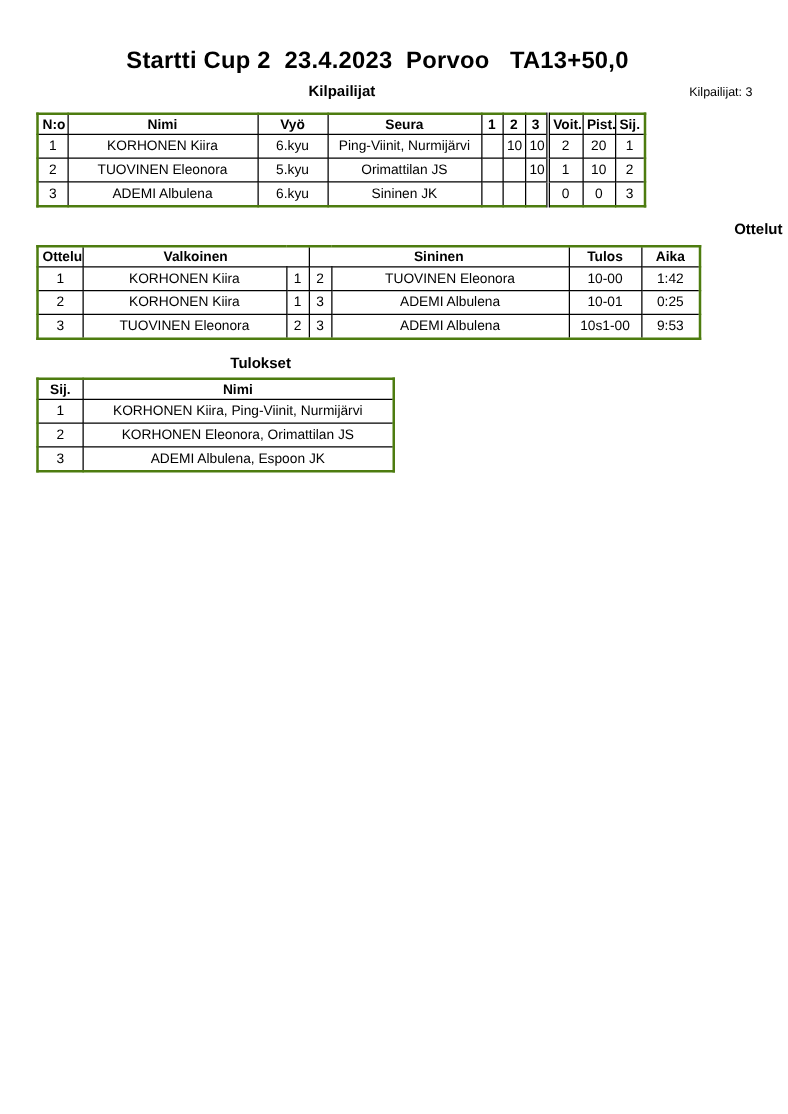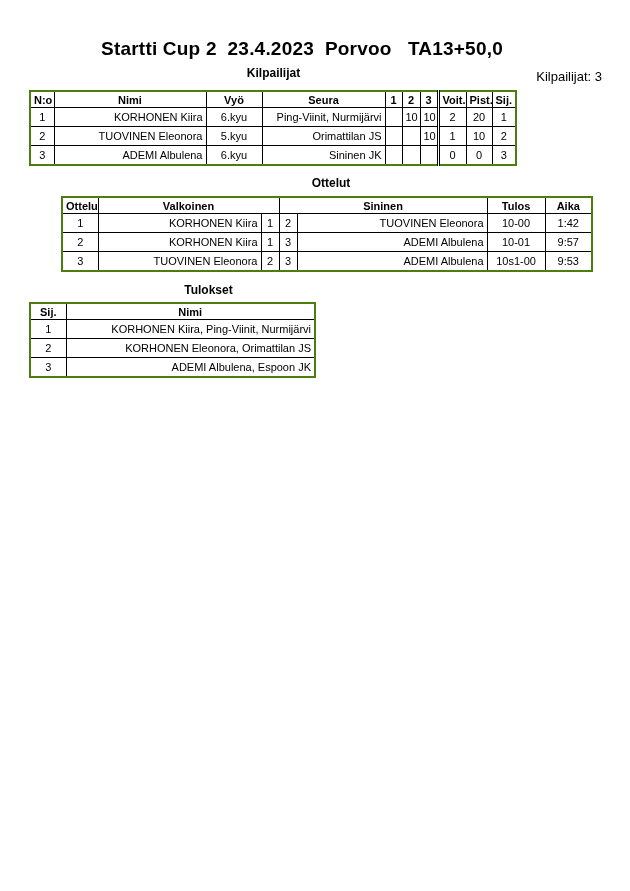--- a/index.html
+++ b/index.html
@@ -27,48 +27,48 @@
   }
   .section-heading {
     position: absolute;
     font-size: 12px;
     font-weight: bold;
     text-align: center;
     white-space: pre;
     margin-left: 36px;
   }
   #h-kilpailijat { top: 66px; left: 0; width: 475px; }
-  #h-ottelut    { top: 176px; left: 0; width: 590px; }
+  #h-ottelut    { top: 176px; left: 0; width: 590px; text-align: right; }
   #h-tulokset   { top: 283px; left: 0; width: 345px; }
   #count {
     position: absolute;
     top: 69px;
     right: 28px;
-    font-size: 13px;
+    font-size: 10px;
   }
   table {
     position: absolute;
     border-collapse: collapse;
     table-layout: fixed;
     border: 2px solid #4d7c0f;
   }
   th, td {
     border: 1px solid #000;
     font-size: 11px;
     padding: 0 3px;
     overflow: hidden;
     white-space: nowrap;
   }
   th { height: 15px; }
   td { height: 18px; }
   .ctr { text-align: center; }
-  .lft { text-align: right; }
+  .lft { text-align: center; }
   .dbl { border-left: 3px double #000; }
   #t-kilpailijat { left: 29px; top: 90px;  width: 486px; }
-  #t-ottelut     { left: 29px; top: 196px; width: 530px; margin-left: 32px; }
+  #t-ottelut     { left: 29px; top: 196px; width: 530px; }
   #t-tulokset    { left: 29px; top: 302px; width: 285px; }
 </style>
 </head>
 <body>
 
 <div class="title">Startti Cup 2  23.4.2023  Porvoo   TA13+50,0</div>
 
 <div class="section-heading" id="h-kilpailijat">Kilpailijat</div>
 <div id="count">Kilpailijat: 3</div>
 
@@ -166,21 +166,21 @@
     <td class="ctr">10-00</td>
     <td class="ctr">1:42</td>
   </tr>
   <tr>
     <td class="ctr">2</td>
     <td class="lft">KORHONEN Kiira</td>
     <td class="ctr">1</td>
     <td class="ctr">3</td>
     <td class="lft">ADEMI Albulena</td>
     <td class="ctr">10-01</td>
-    <td class="ctr">9:57</td>
+    <td class="ctr">0:25</td>
   </tr>
   <tr>
     <td class="ctr">3</td>
     <td class="lft">TUOVINEN Eleonora</td>
     <td class="ctr">2</td>
     <td class="ctr">3</td>
     <td class="lft">ADEMI Albulena</td>
     <td class="ctr">10s1-00</td>
     <td class="ctr">9:53</td>
   </tr>

